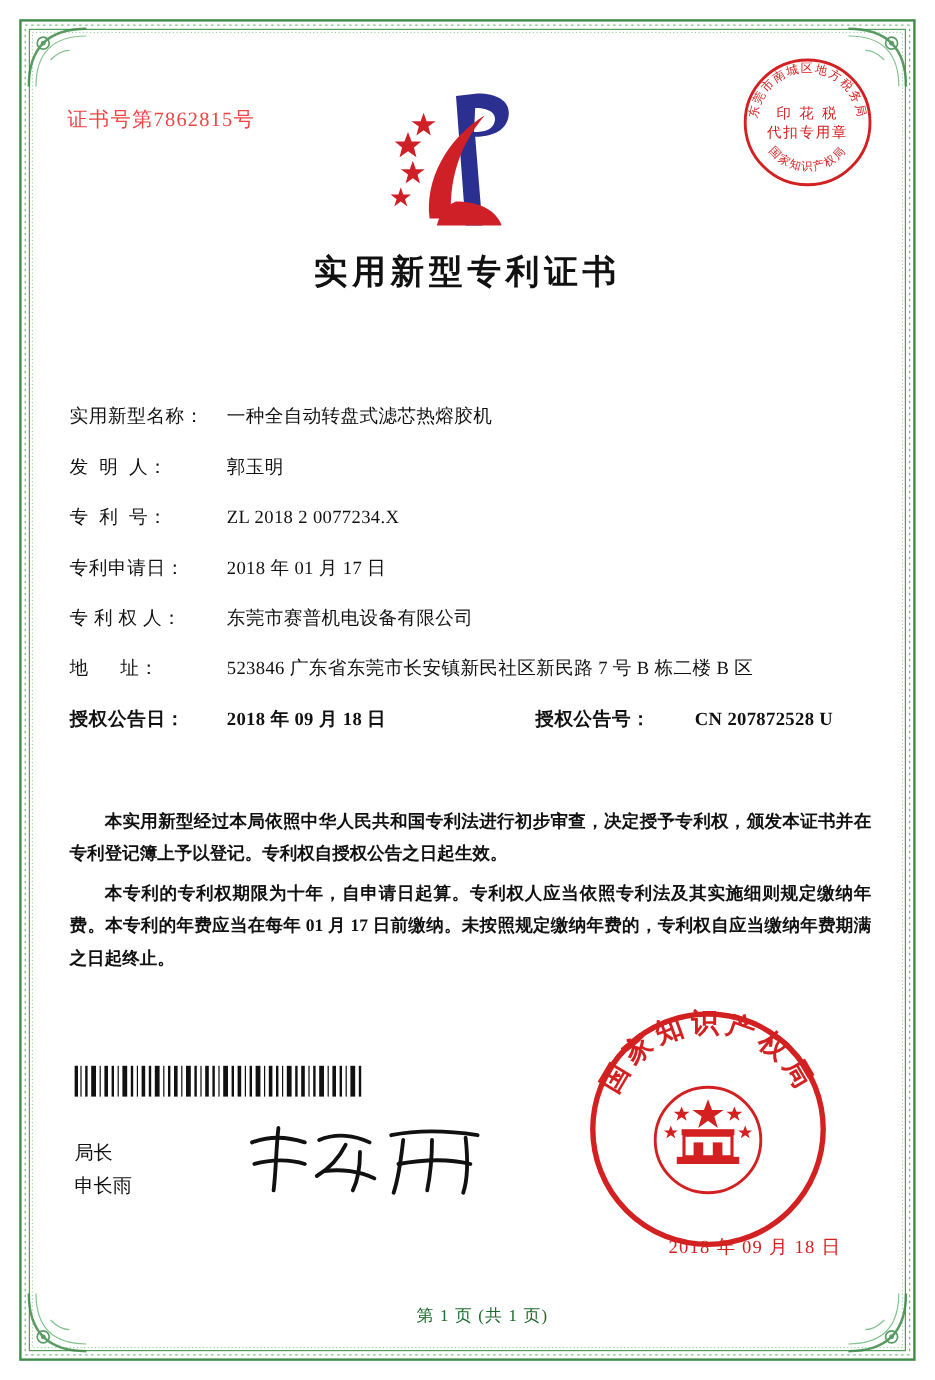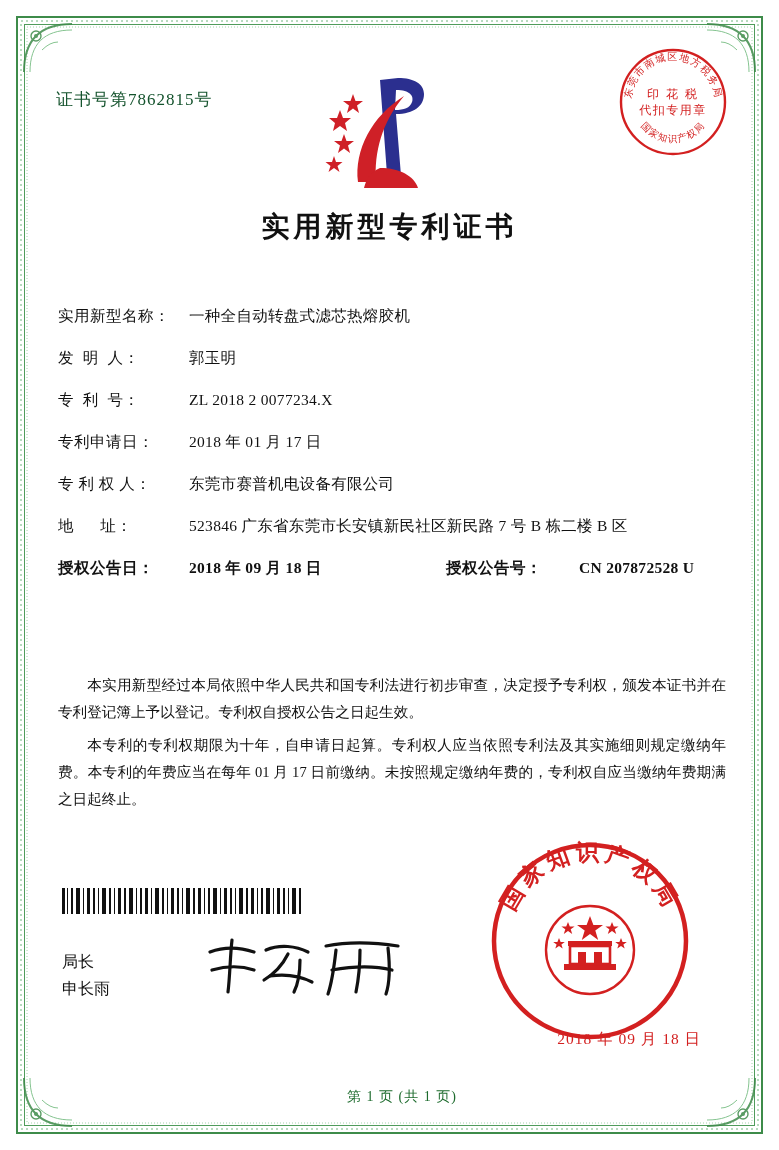--- a/index.html
+++ b/index.html
@@ -49,21 +49,21 @@
   .corner.tr { right: 20px; top: 20px; transform: scaleX(-1); }
   .corner.bl { left: 20px;  bottom: 20px; transform: scaleY(-1); }
   .corner.br { right: 20px; bottom: 20px; transform: scale(-1,-1); }
 
   
   .cert-no {
     position: absolute;
     left: 56px; top: 88px;
     font-size: 17px;
     letter-spacing: 1px;
-    color: #14532d;
+    color: #ef4444;
   }
   .logo {
     position: absolute;
     left: 318px; top: 70px;
     width: 130px; height: 125px;
   }
   .stamp-tax {
     position: absolute;
     right: 48px; top: 44px;
     width: 116px; height: 116px;
@@ -74,21 +74,21 @@
     text-align: center;
     font-size: 28px;
     font-weight: bold;
     letter-spacing: 4px;
     color: #111;
   }
 
   
   .fields {
     position: absolute;
-    left: 58px; top: 304px;
+    left: 58px; top: 336px;
     width: 668px;
     font-size: 15.5px;
     color: #111;
     line-height: 1.55;
   }
   .field-row {
     display: flex;
     align-items: flex-start;
     margin-bottom: 18px;
   }
@@ -115,20 +115,21 @@
 
   
   .body-text {
     position: absolute;
     left: 58px; top: 672px;
     width: 668px;
     font-size: 14.6px;
     line-height: 1.85;
     color: #111;
     text-align: justify;
+    font-weight: bold;
   }
   .body-text p {
     margin: 0 0 6px 0;
     text-indent: 2em;
   }
 
   
   .barcode {
     position: absolute;
     left: 62px; top: 888px;

